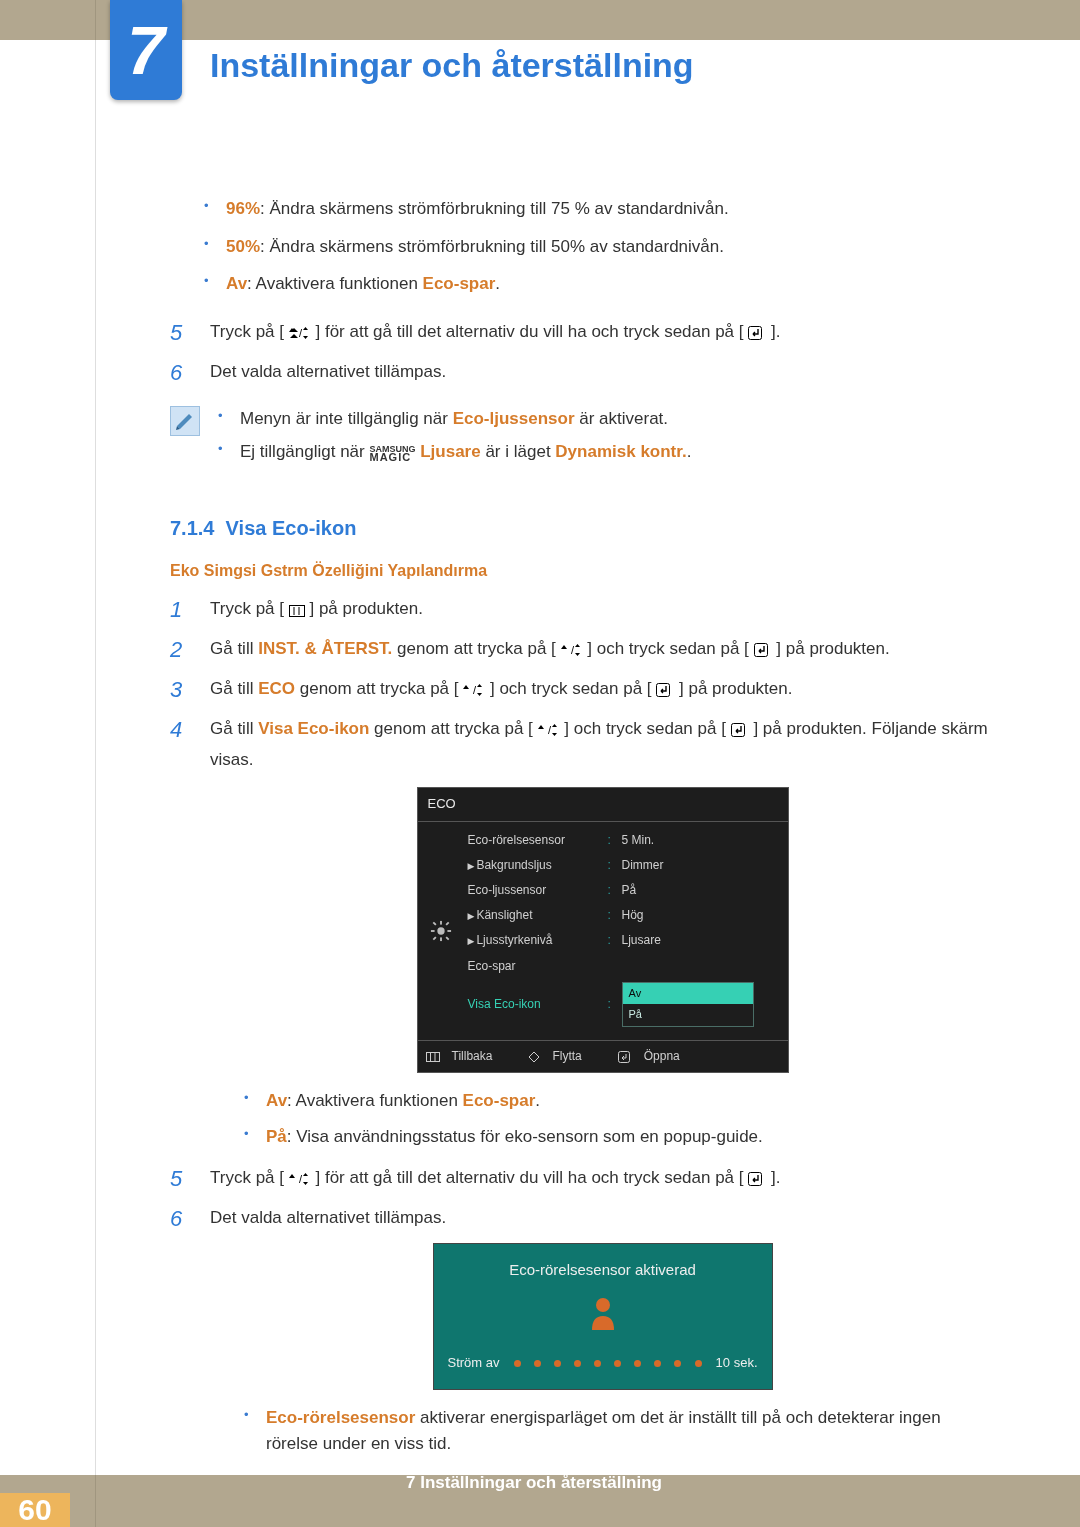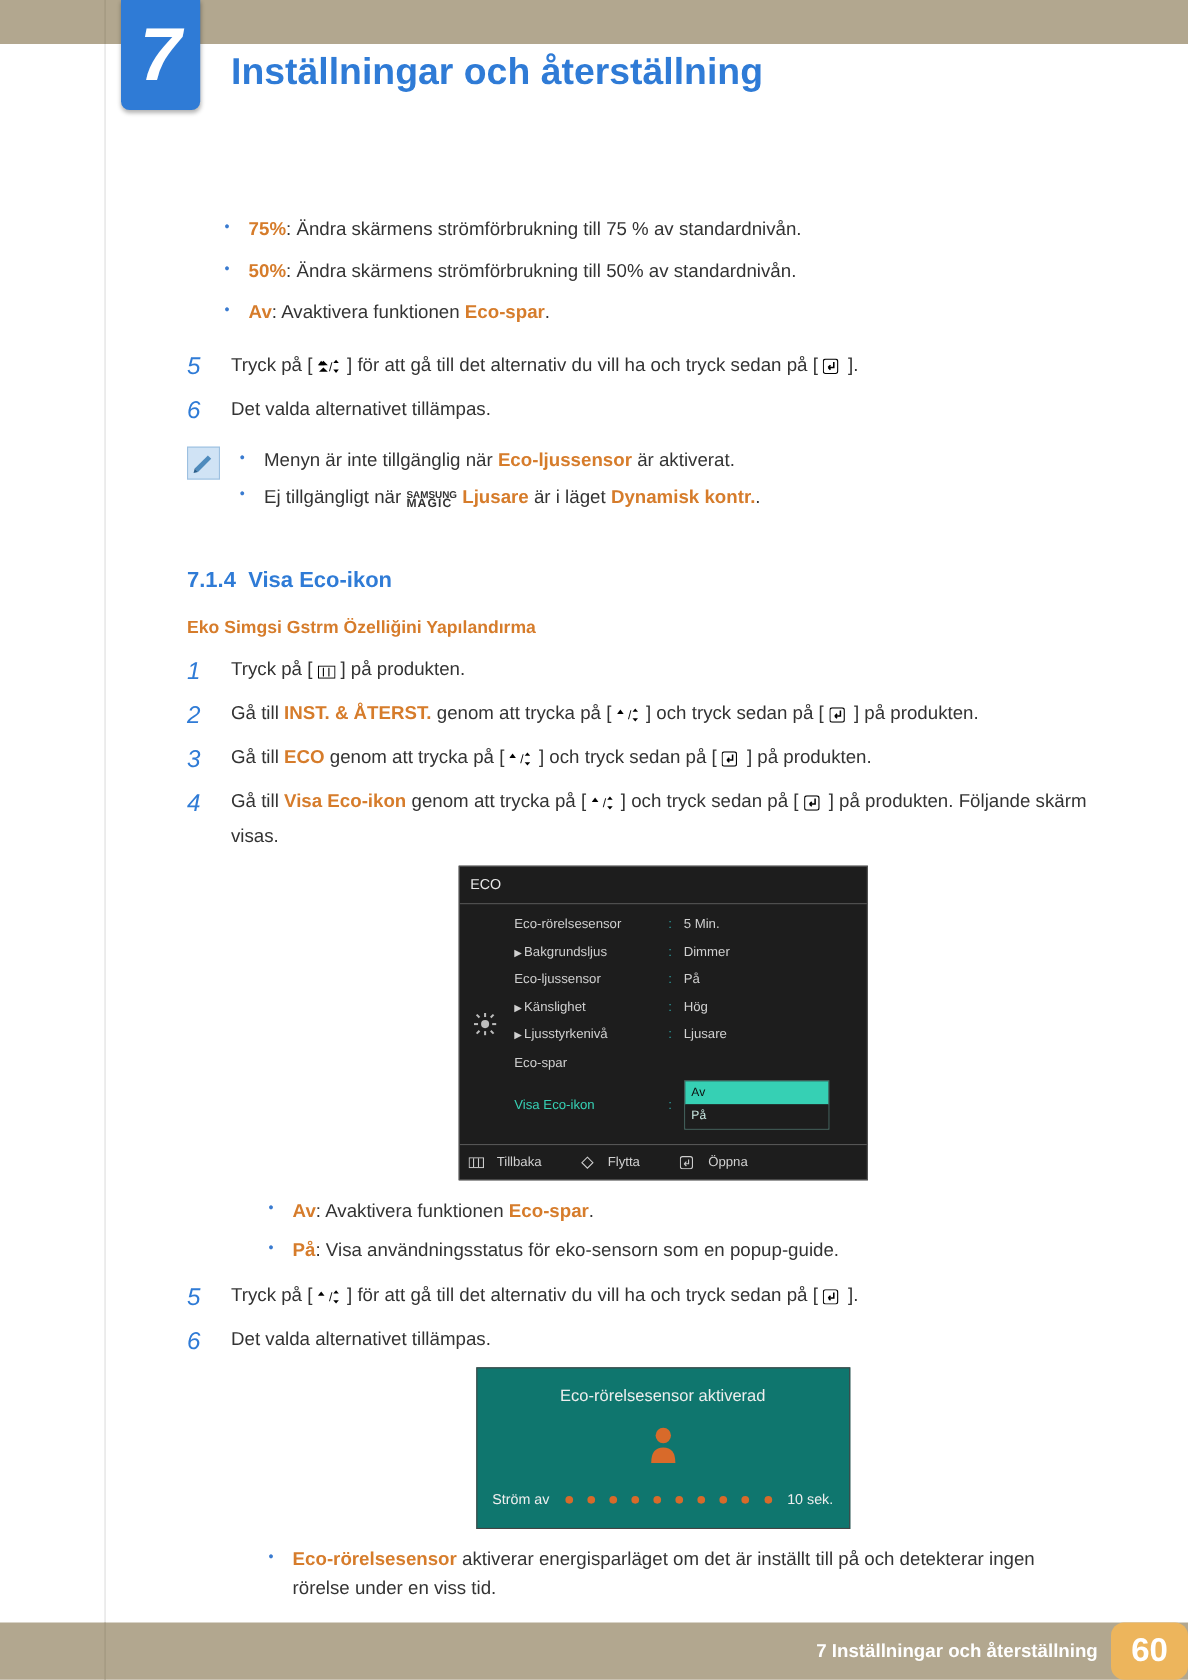--- a/index.html
+++ b/index.html
@@ -273,20 +273,21 @@
   }
   
   .footer-band {
     position: absolute;
     bottom: 0; left: 0; right: 0;
     height: 52px;
     background: #b2a78f;
     display: flex;
     justify-content: flex-end;
     align-items: stretch;
+    flex-direction: column;
   }
   .footer-left-line {
     position: absolute;
     bottom: 0; left: 95px;
     width: 1px; height: 52px;
     background: #a0967f;
   }
   .footer-text {
     align-self: center;
     color: #fff;
@@ -296,21 +297,20 @@
   }
   .footer-pagebox {
     width: 70px;
     background: #edb55c;
     color: #fff;
     font-size: 30px;
     font-weight: bold;
     display: flex;
     align-items: center;
     justify-content: center;
-    border-radius: 12px;
   }
   .step-inner-list {
     list-style: none;
     padding-left: 56px;
     margin: 8px 0 0 0;
   }
   .step-inner-list li {
     position: relative;
     padding: 5px 0;
     font-size: 17px;
@@ -341,21 +341,21 @@
   <div class="left-vline"></div>
   <div class="left-margin-line"></div>
 
   <div class="chapter-badge">7</div>
   <div class="chapter-title">Inställningar och återställning</div>
 
   <div class="content">
 
     <ul class="dotlist">
       <li>
-        <span class="accent kw">75%</span><span>: Ändra skärmens strömförbrukning till 75 % av standardnivån.</span>
+        <span class="accent kw">96%</span><span>: Ändra skärmens strömförbrukning till 75 % av standardnivån.</span>
       </li>
       <li>
         <span class="accent kw">50%</span><span>: Ändra skärmens strömförbrukning till 50% av standardnivån.</span>
       </li>
       <li>
         <span class="accent kw">Av</span><span>: Avaktivera funktionen </span><span class="accent kw">Eco-spar</span><span>.</span>
       </li>
     </ul>
 
     <ol class="steps">

